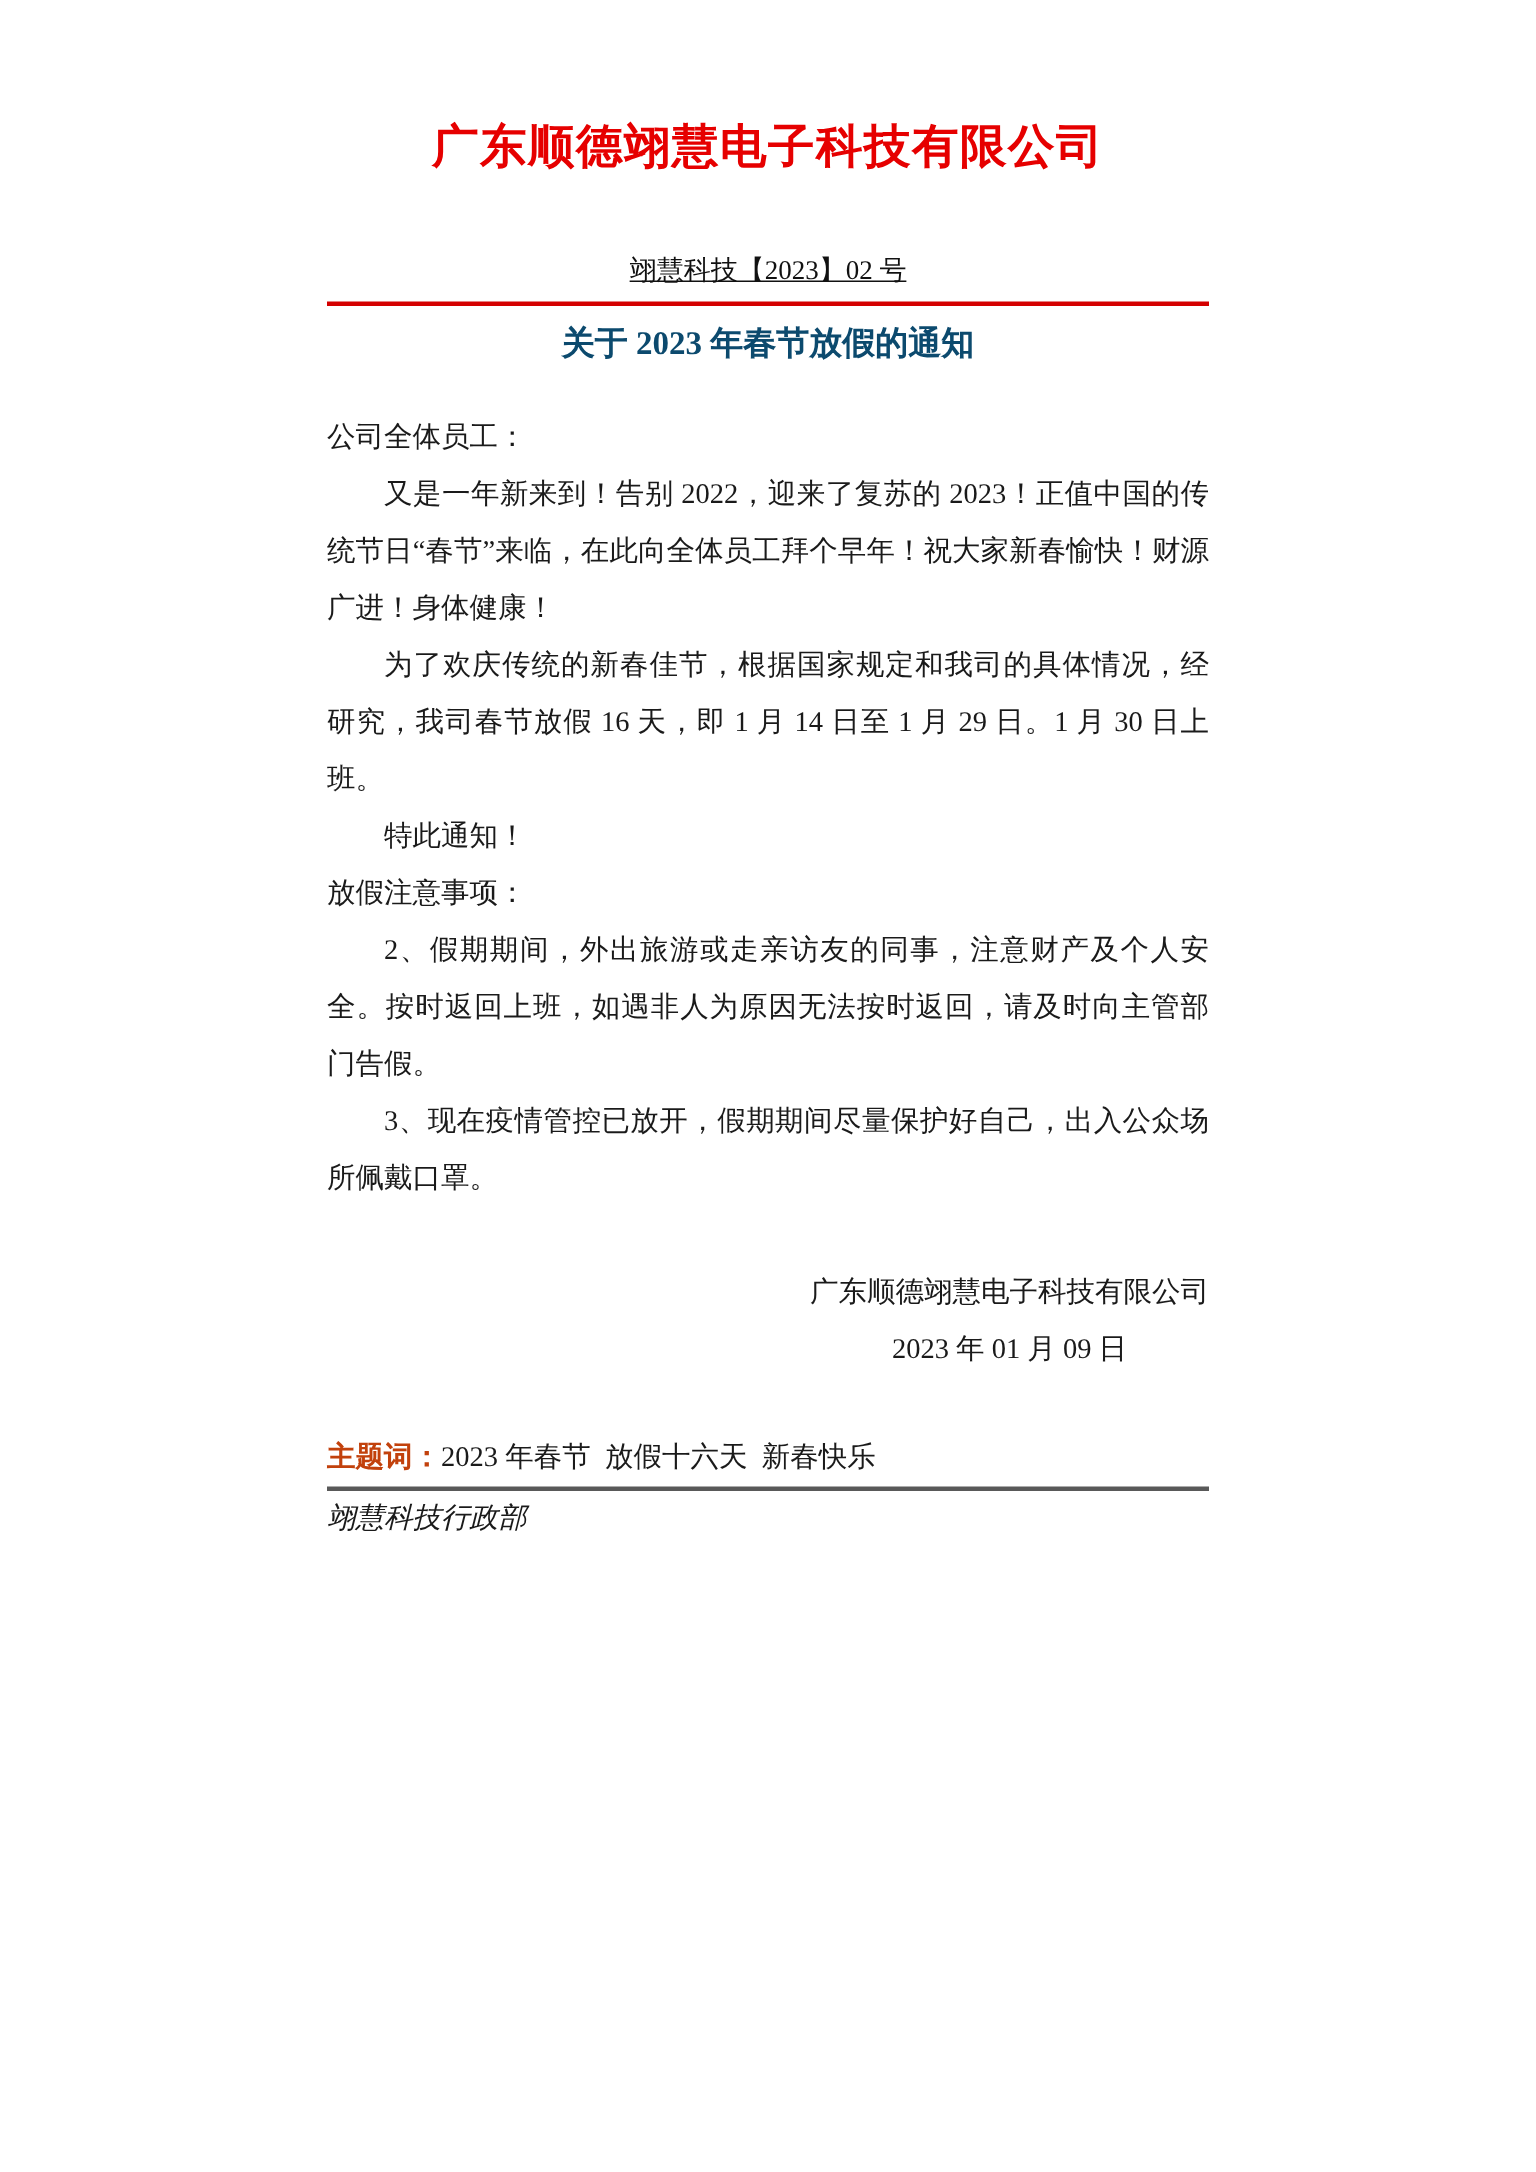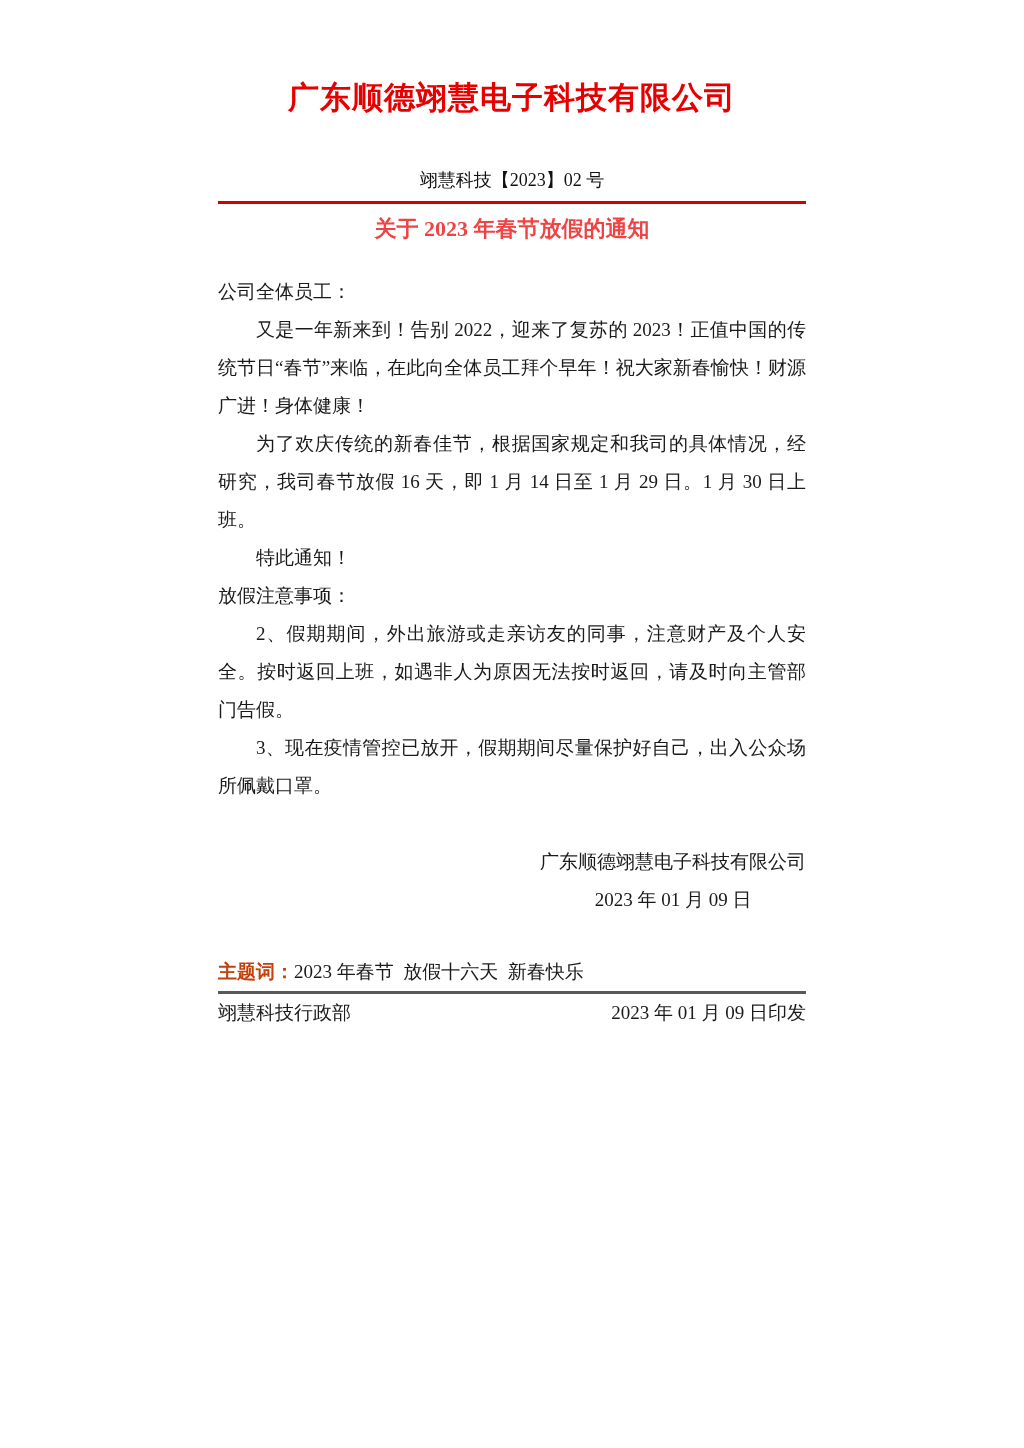--- a/index.html
+++ b/index.html
@@ -27,33 +27,34 @@
     text-align: center;
     color: #e60000;
     letter-spacing: 1px;
   }
   .doc-number {
     margin-top: 50px;
     font-size: 18px;
     line-height: 24px;
     text-align: center;
     color: #111111;
+    text-decoration: underline;
   }
   .red-line {
     margin-top: 9px;
     border: none;
     border-top: 3px solid #d40000;
   }
   .doc-title {
     margin-top: 9px;
     font-size: 22px;
     line-height: 32px;
     font-weight: bold;
     text-align: center;
-    color: #ef4444;
+    color: #0c4a6e;
   }
   .body-block {
     margin-top: 28px;
     font-size: 19px;
     line-height: 38px;
     text-align: justify;
     text-justify: inter-ideograph;
     color: #1a1a1a;
   }
   .body-block p { margin: 0; }
@@ -86,20 +87,21 @@
   .gray-line {
     border: none;
     border-top: 3px solid #595959;
   }
   .footer-row {
     display: flex;
     justify-content: space-between;
     align-items: baseline;
     font-size: 19px;
     line-height: 38px;
+    font-style: italic;
   }
 </style>
 </head>
 <body>
 
 <div class="page">
   <div class="content">
 
     <div class="company-header">广东顺德翊慧电子科技有限公司</div>
 
@@ -125,18 +127,17 @@
           <div class="signature-date">2023 年 01 月 09 日</div>
         </div>
       </div>
 
       <div class="keywords-row"><span class="keywords-label">主题词：</span><span>2023 年春节  放假十六天  新春快乐</span></div>
 
       <hr class="gray-line">
 
       <div class="footer-row">
         <span>翊慧科技行政部</span>
-        <span>2023 年 01 月 09 日印发</span>
       </div>
     </div>
 
   </div>
 </div>
 
 </body></html>

